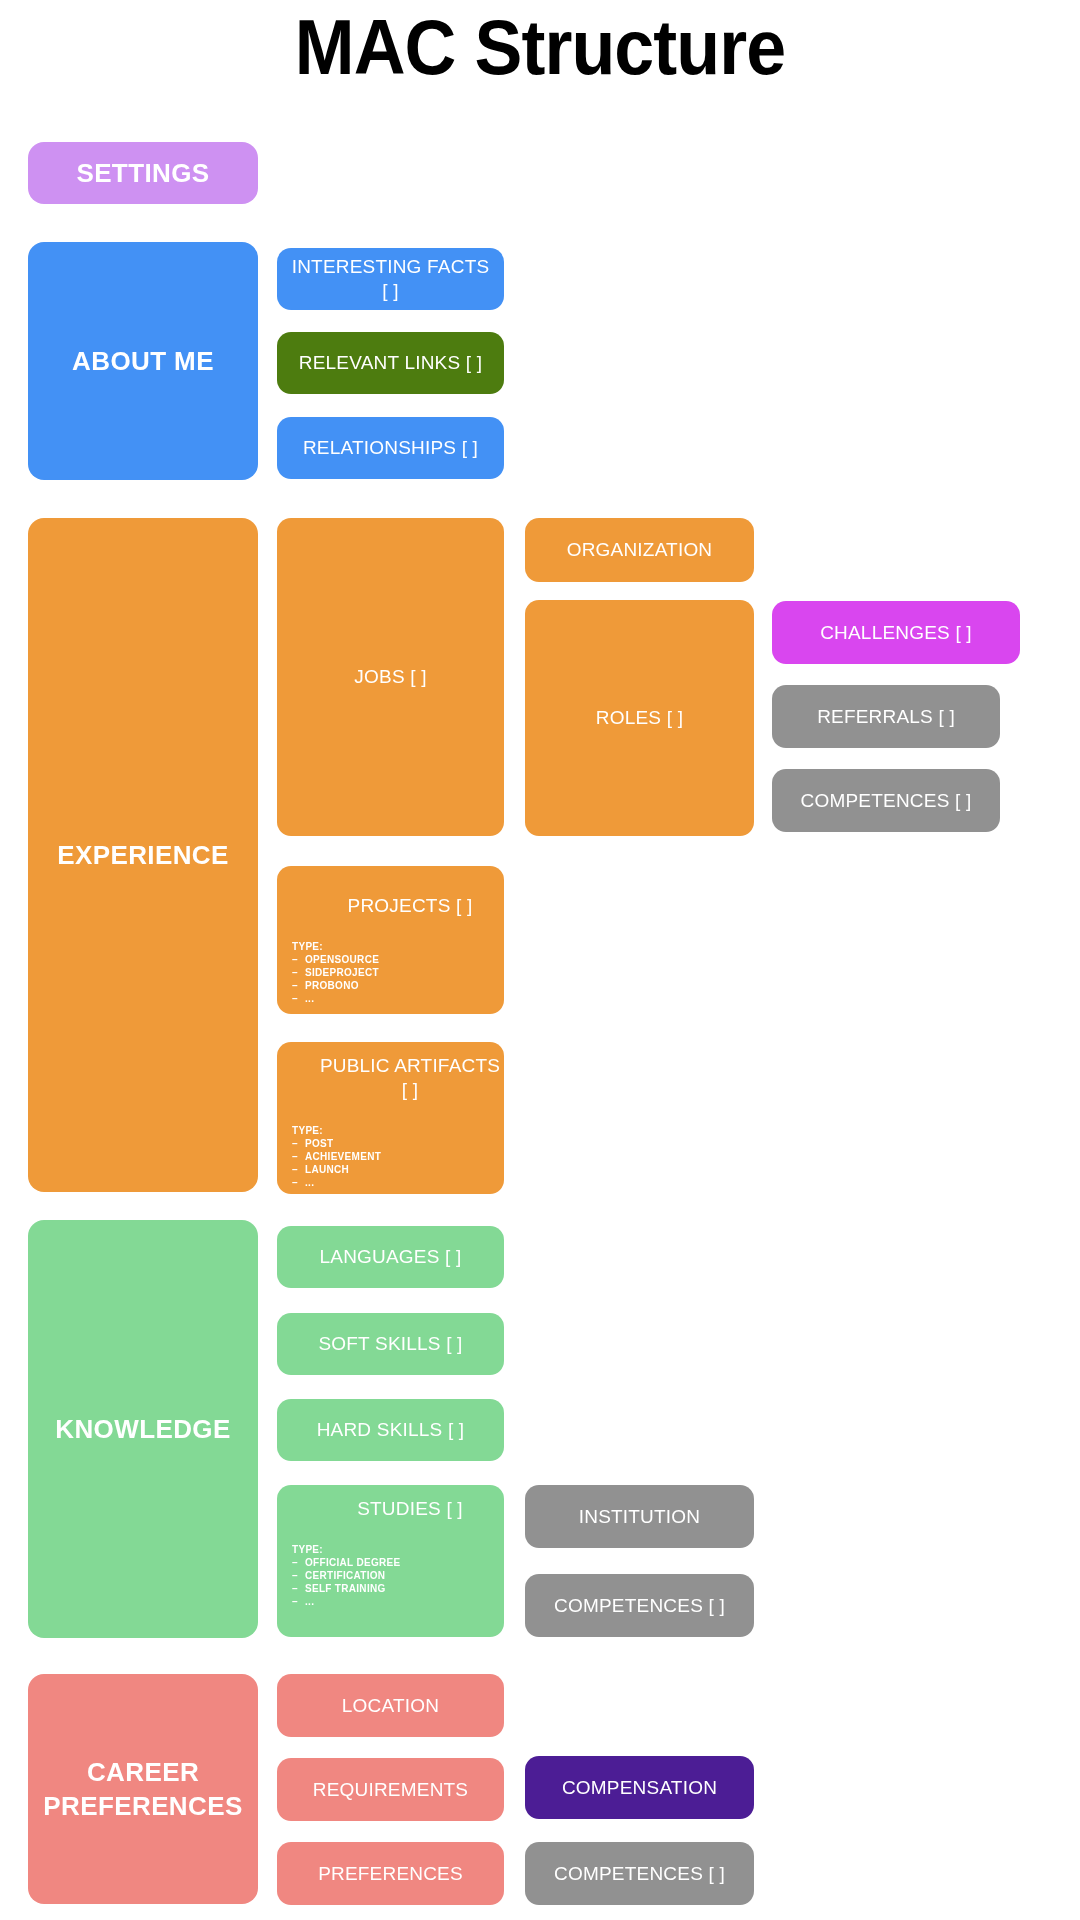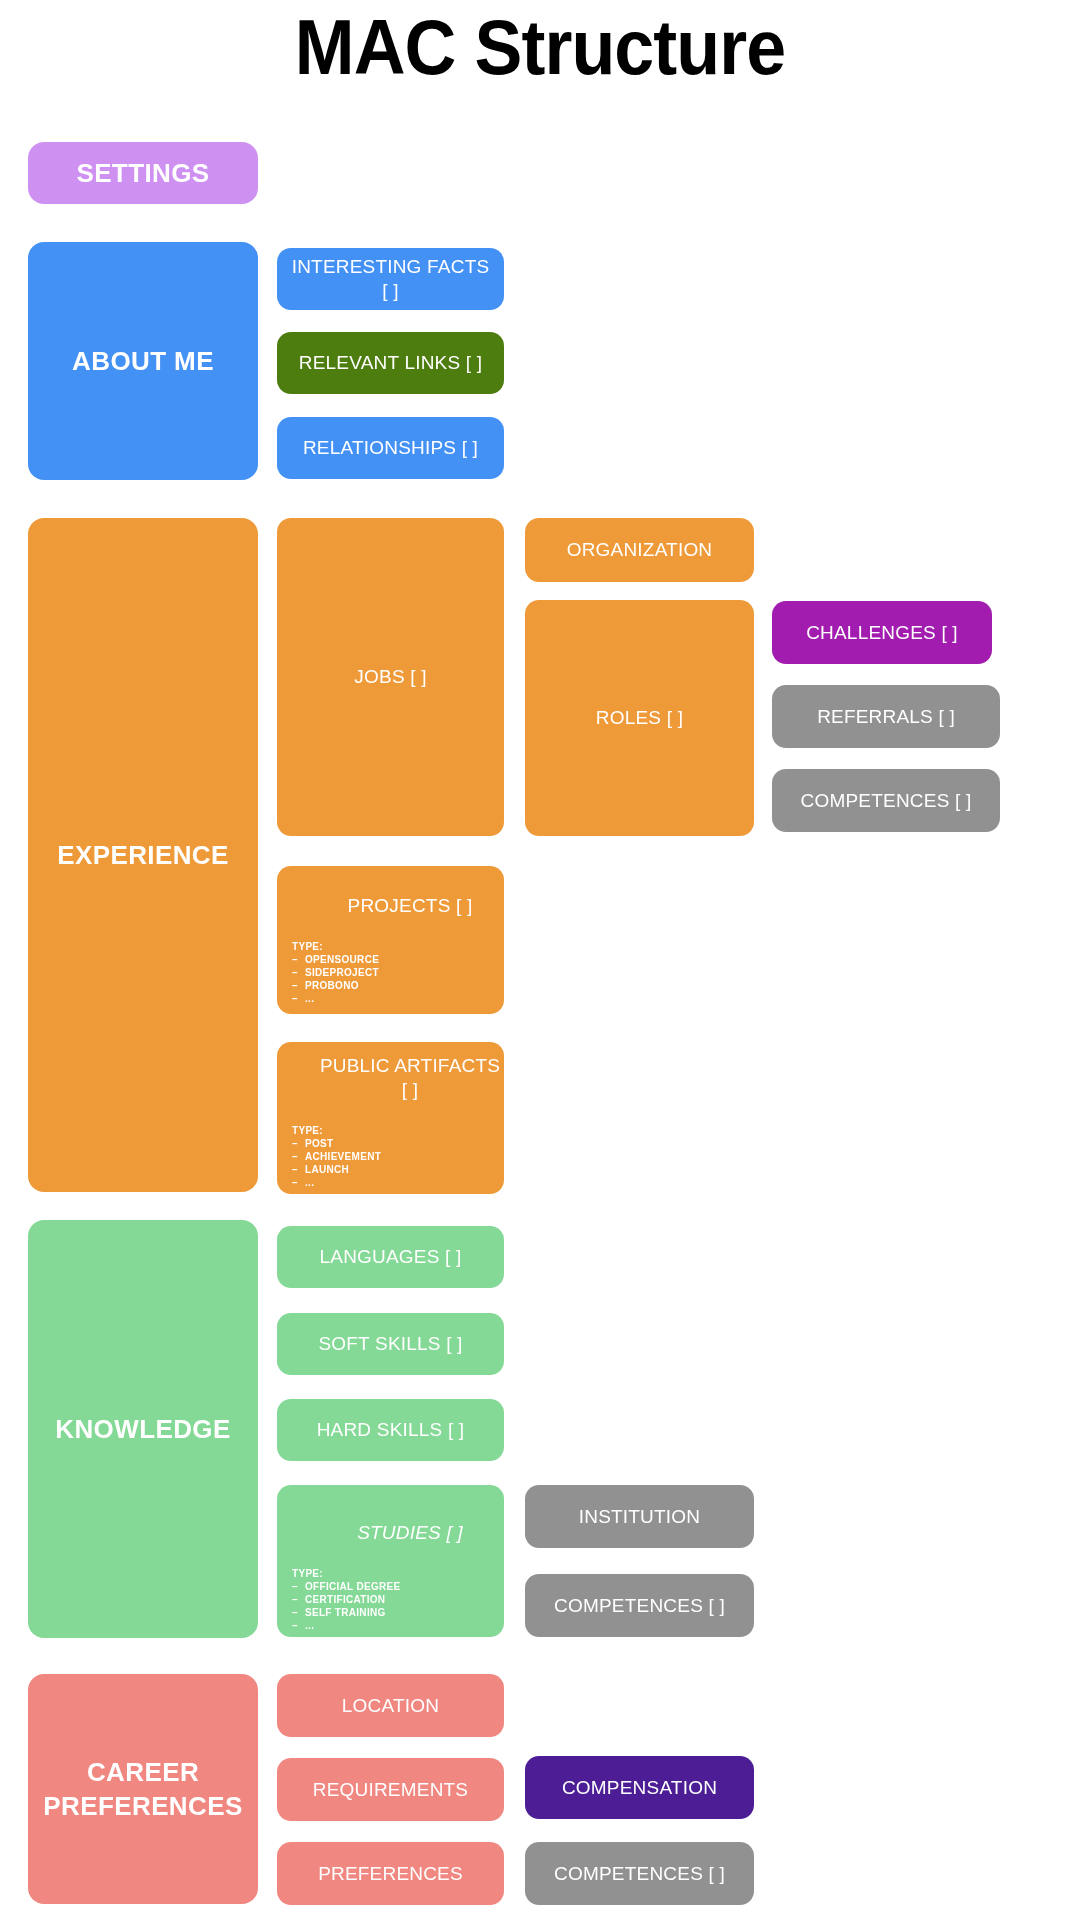--- a/index.html
+++ b/index.html
@@ -126,21 +126,21 @@
       </div>
       <div class="card chip" style="background: rgb(239, 154, 57); left: 277px; top: 518px; width: 227px; height: 318px;">
         <span>JOBS [ ]</span>
       </div>
       <div class="card chip" style="background: rgb(239, 154, 57); left: 525px; top: 518px; width: 229px; height: 64px;">
         <span>ORGANIZATION</span>
       </div>
       <div class="card chip" style="background: rgb(239, 154, 57); left: 525px; top: 600px; width: 229px; height: 236px;">
         <span>ROLES [ ]</span>
       </div>
-      <div class="card chip" style="background: #a21caf; left: 772px; top: 601px; width: 220px; height: 63px;">
+      <div class="card chip" style="background: #d946ef; left: 772px; top: 601px; width: 248px; height: 63px;">
         <span>CHALLENGES [ ]</span>
       </div>
       <div class="card chip" style="background: rgb(145, 145, 145); left: 772px; top: 685px; width: 228px; height: 63px;">
         <span>REFERRALS [ ]</span>
       </div>
       <div class="card chip" style="background: rgb(145, 145, 145); left: 772px; top: 769px; width: 228px; height: 63px;">
         <span>COMPETENCES [ ]</span>
       </div>
       <div class="card listcard" style="background: rgb(239, 154, 57); left: 277px; top: 866px; width: 227px; height: 148px;">
         <div class="lc-title" style="padding-top: 28px;">PROJECTS [ ]</div>
@@ -168,21 +168,21 @@
       <div class="card chip" style="background: rgb(131, 217, 149); left: 277px; top: 1226px; width: 227px; height: 62px;">
         <span>LANGUAGES [ ]</span>
       </div>
       <div class="card chip" style="background: rgb(131, 217, 149); left: 277px; top: 1313px; width: 227px; height: 62px;">
         <span>SOFT SKILLS [ ]</span>
       </div>
       <div class="card chip" style="background: rgb(131, 217, 149); left: 277px; top: 1399px; width: 227px; height: 62px;">
         <span>HARD SKILLS [ ]</span>
       </div>
       <div class="card listcard" style="background: rgb(131, 217, 149); left: 277px; top: 1485px; width: 227px; height: 152px;">
-        <div class="lc-title" style="padding-top: 36px; font-style: italic;">STUDIES [ ]</div>
+        <div class="lc-title" style="padding-top: 12px;">STUDIES [ ]</div>
         <div class="lc-type" style="margin-top: 22px; padding-left: 15px;">TYPE:</div>
         <ul class="lc-items" style="padding-left: 15px;">
           <li><span class="dash">–</span><span>OFFICIAL DEGREE</span></li>
           <li><span class="dash">–</span><span>CERTIFICATION</span></li>
           <li><span class="dash">–</span><span>SELF TRAINING</span></li>
           <li><span class="dash">–</span><span>...</span></li>
         </ul>
       </div>
       <div class="card chip" style="background: rgb(145, 145, 145); left: 525px; top: 1485px; width: 229px; height: 63px;">
         <span>INSTITUTION</span>

